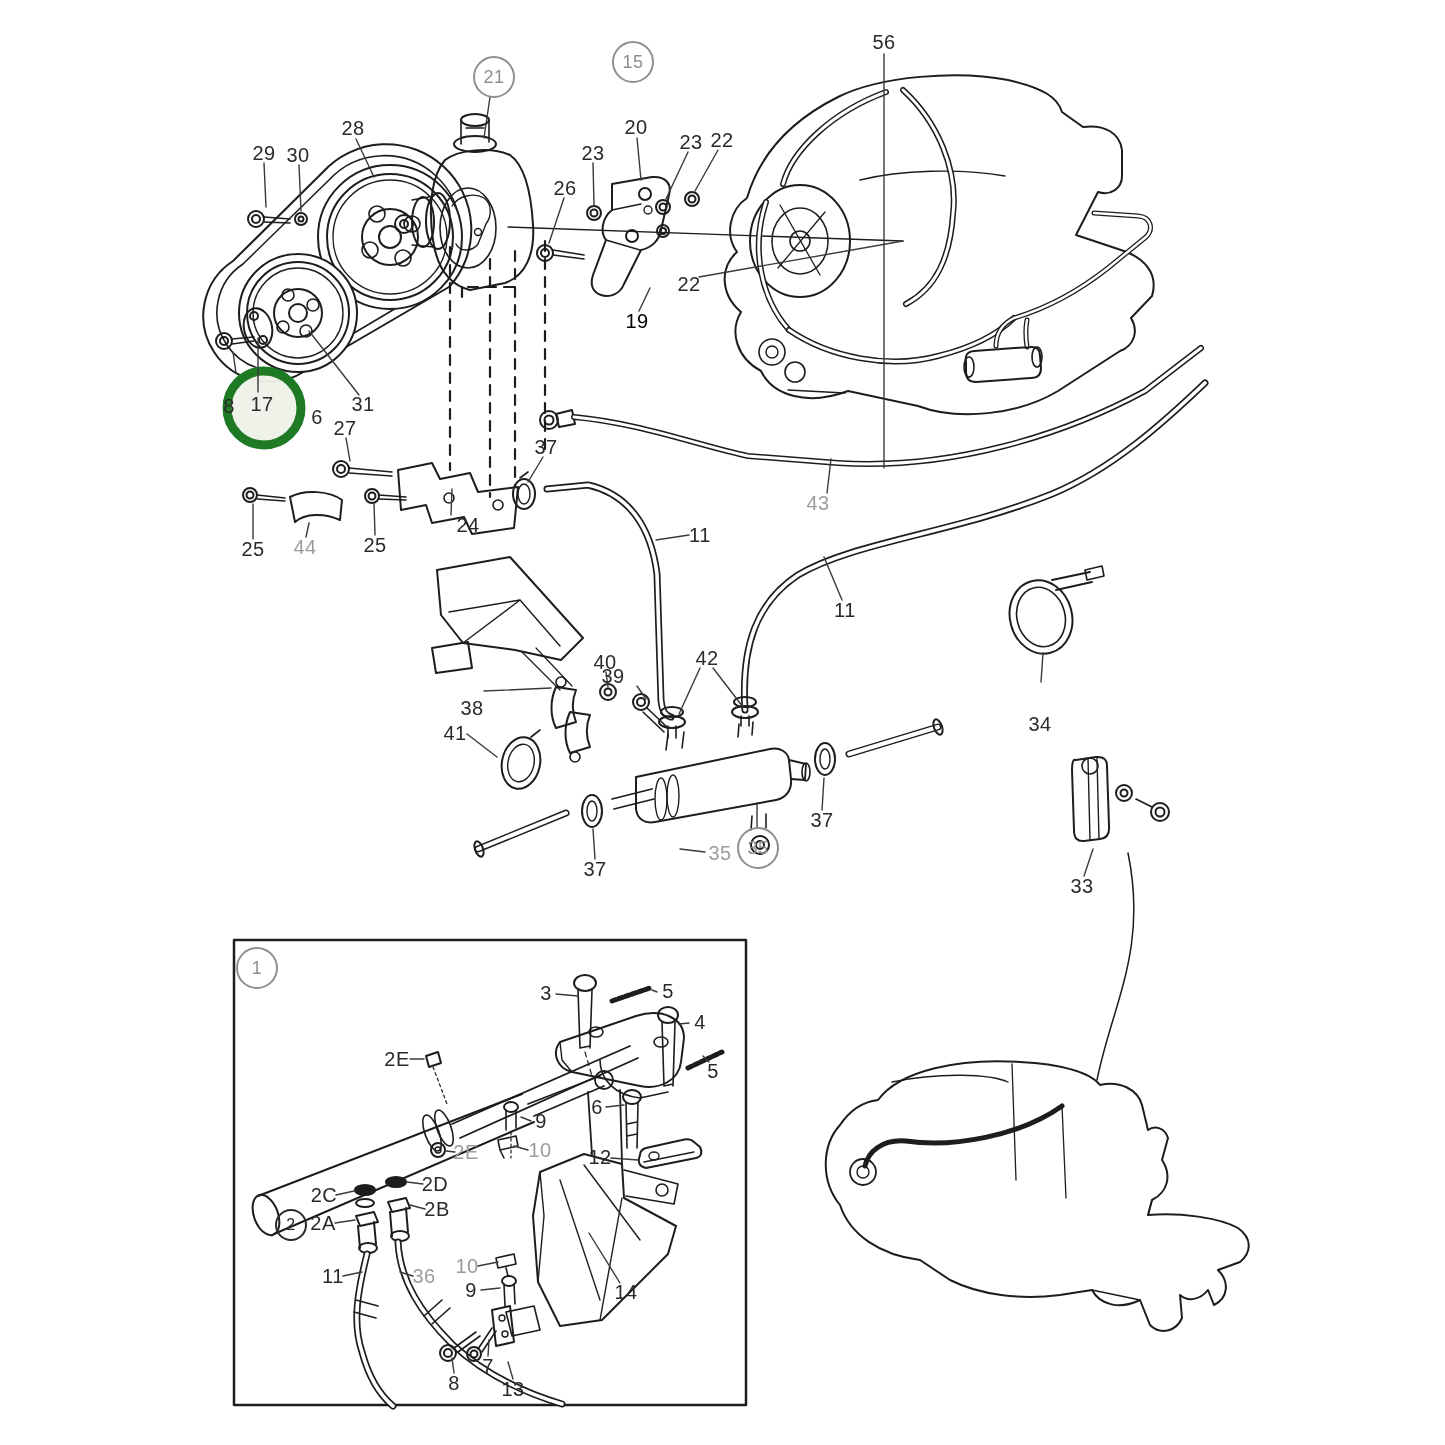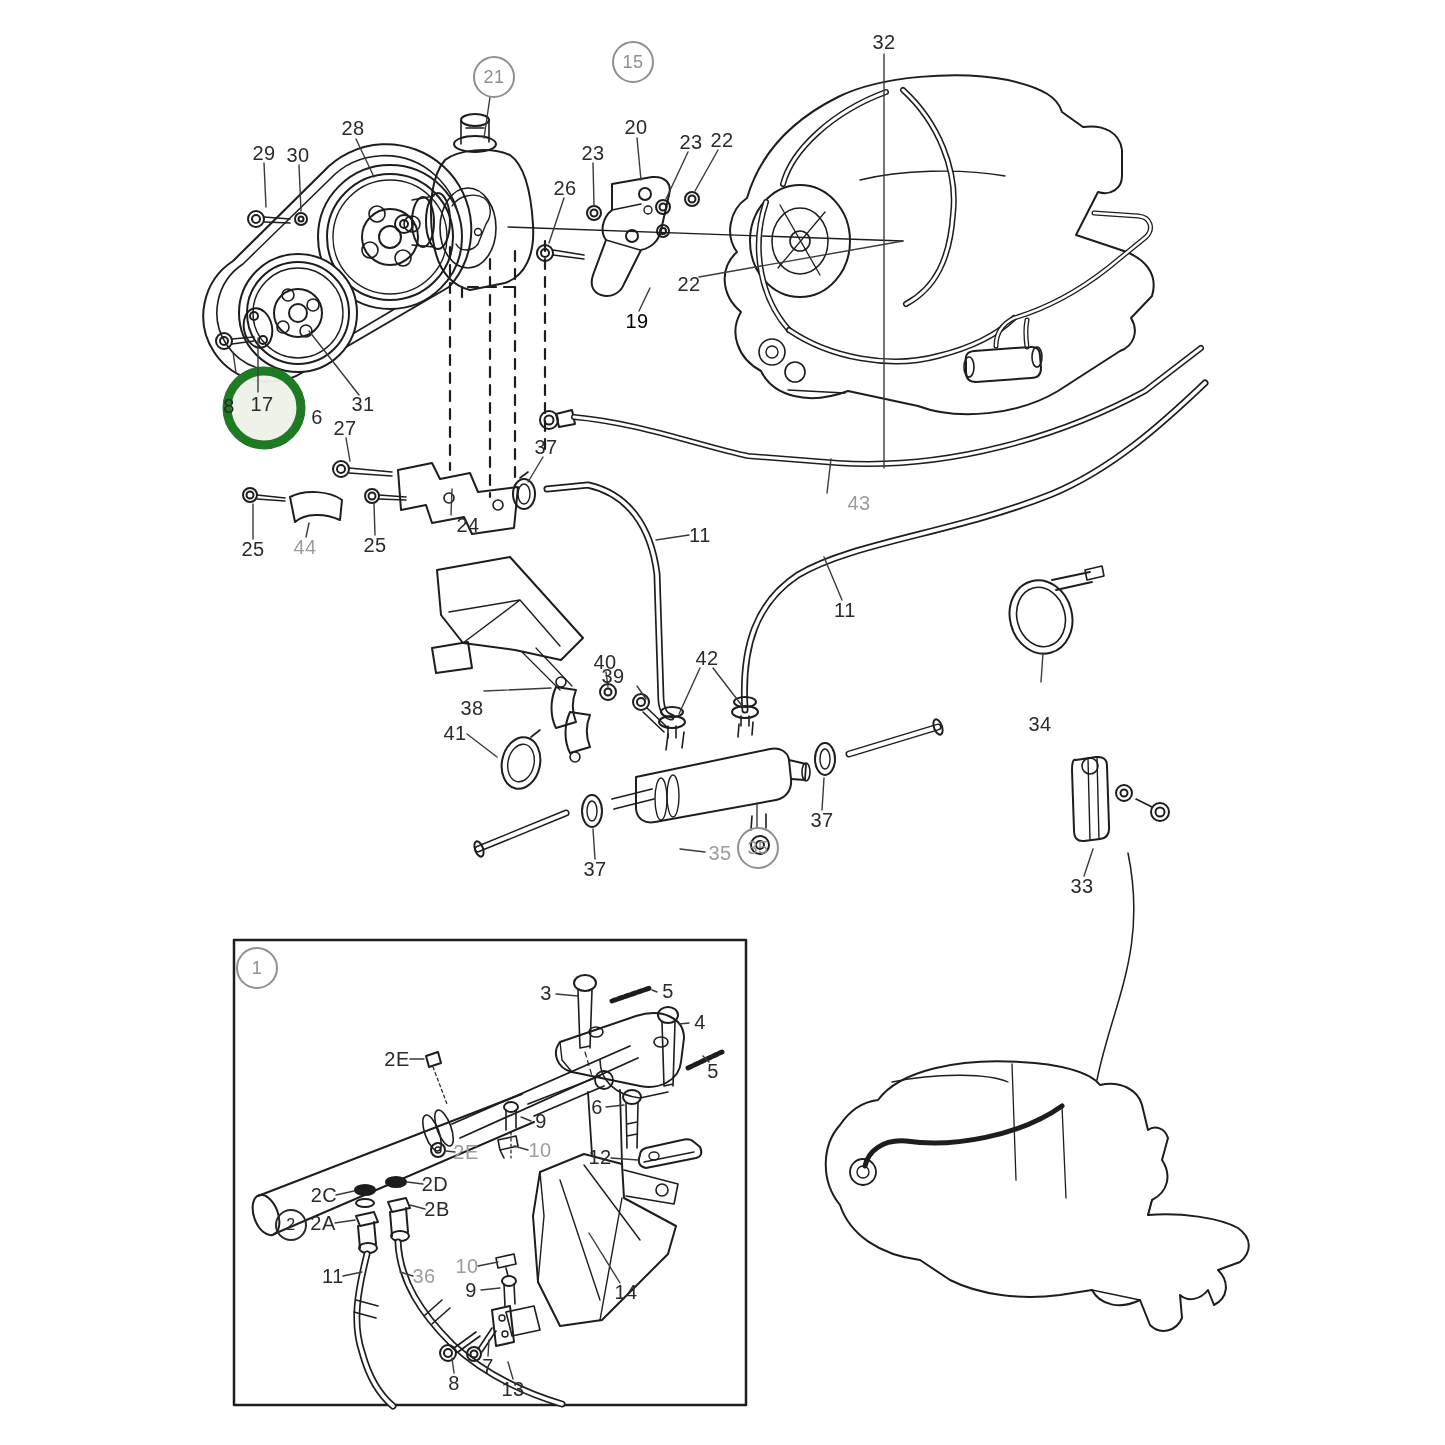--- a/index.html
+++ b/index.html
@@ -468,33 +468,33 @@
       <span class="lbl " style="left: 353px; top: 128px;">28</span>
       <span class="lbl circled" style="left: 494px; top: 77px;">21</span>
       <span class="lbl circled" style="left: 633px; top: 62px;">15</span>
       <span class="lbl " style="left: 636px; top: 127px;">20</span>
       <span class="lbl " style="left: 593px; top: 153px;">23</span>
       <span class="lbl " style="left: 691px; top: 142px;">23</span>
       <span class="lbl " style="left: 722px; top: 140px;">22</span>
       <span class="lbl " style="left: 565px; top: 188px;">26</span>
       <span class="lbl " style="left: 689px; top: 284px;">22</span>
       <span class="lbl gray" style="left: 637px; top: 321px; color: #000000;">19</span>
-      <span class="lbl " style="left: 884px; top: 42px;">32</span>
+      <span class="lbl " style="left: 884px; top: 42px;">56</span>
       <span class="lbl " style="left: 229px; top: 406px;">8</span>
       <span class="lbl " style="left: 262px; top: 404px;">17</span>
       <span class="lbl " style="left: 317px; top: 417px;">6</span>
       <span class="lbl " style="left: 363px; top: 404px;">31</span>
       <span class="lbl " style="left: 345px; top: 428px;">27</span>
       <span class="lbl " style="left: 253px; top: 549px;">25</span>
       <span class="lbl gray" style="left: 305px; top: 547px; color: rgb(156, 156, 156);">44</span>
       <span class="lbl " style="left: 375px; top: 545px;">25</span>
       <span class="lbl " style="left: 468px; top: 525px; text-align: center;">24</span>
       <span class="lbl " style="left: 546px; top: 447px;">37</span>
       <span class="lbl " style="left: 700px; top: 535px;">11</span>
-      <span class="lbl gray" style="left: 859px; top: 503px; color: rgb(156, 156, 156);">43</span>
+      <span class="lbl gray" style="left: 818px; top: 503px; color: rgb(156, 156, 156);">43</span>
       <span class="lbl " style="left: 845px; top: 610px;">11</span>
       <span class="lbl " style="left: 1040px; top: 692px; margin-top: 32px;">34</span>
       <span class="lbl " style="left: 472px; top: 708px;">38</span>
       <span class="lbl " style="left: 605px; top: 662px;">40</span>
       <span class="lbl " style="left: 613px; top: 676px;">39</span>
       <span class="lbl " style="left: 455px; top: 733px;">41</span>
       <span class="lbl " style="left: 707px; top: 658px;">42</span>
       <span class="lbl " style="left: 595px; top: 869px;">37</span>
       <span class="lbl gray" style="left: 720px; top: 853px; color: rgb(156, 156, 156);">35</span>
       <span class="lbl circled" style="left: 758px; top: 848px;">35</span>

